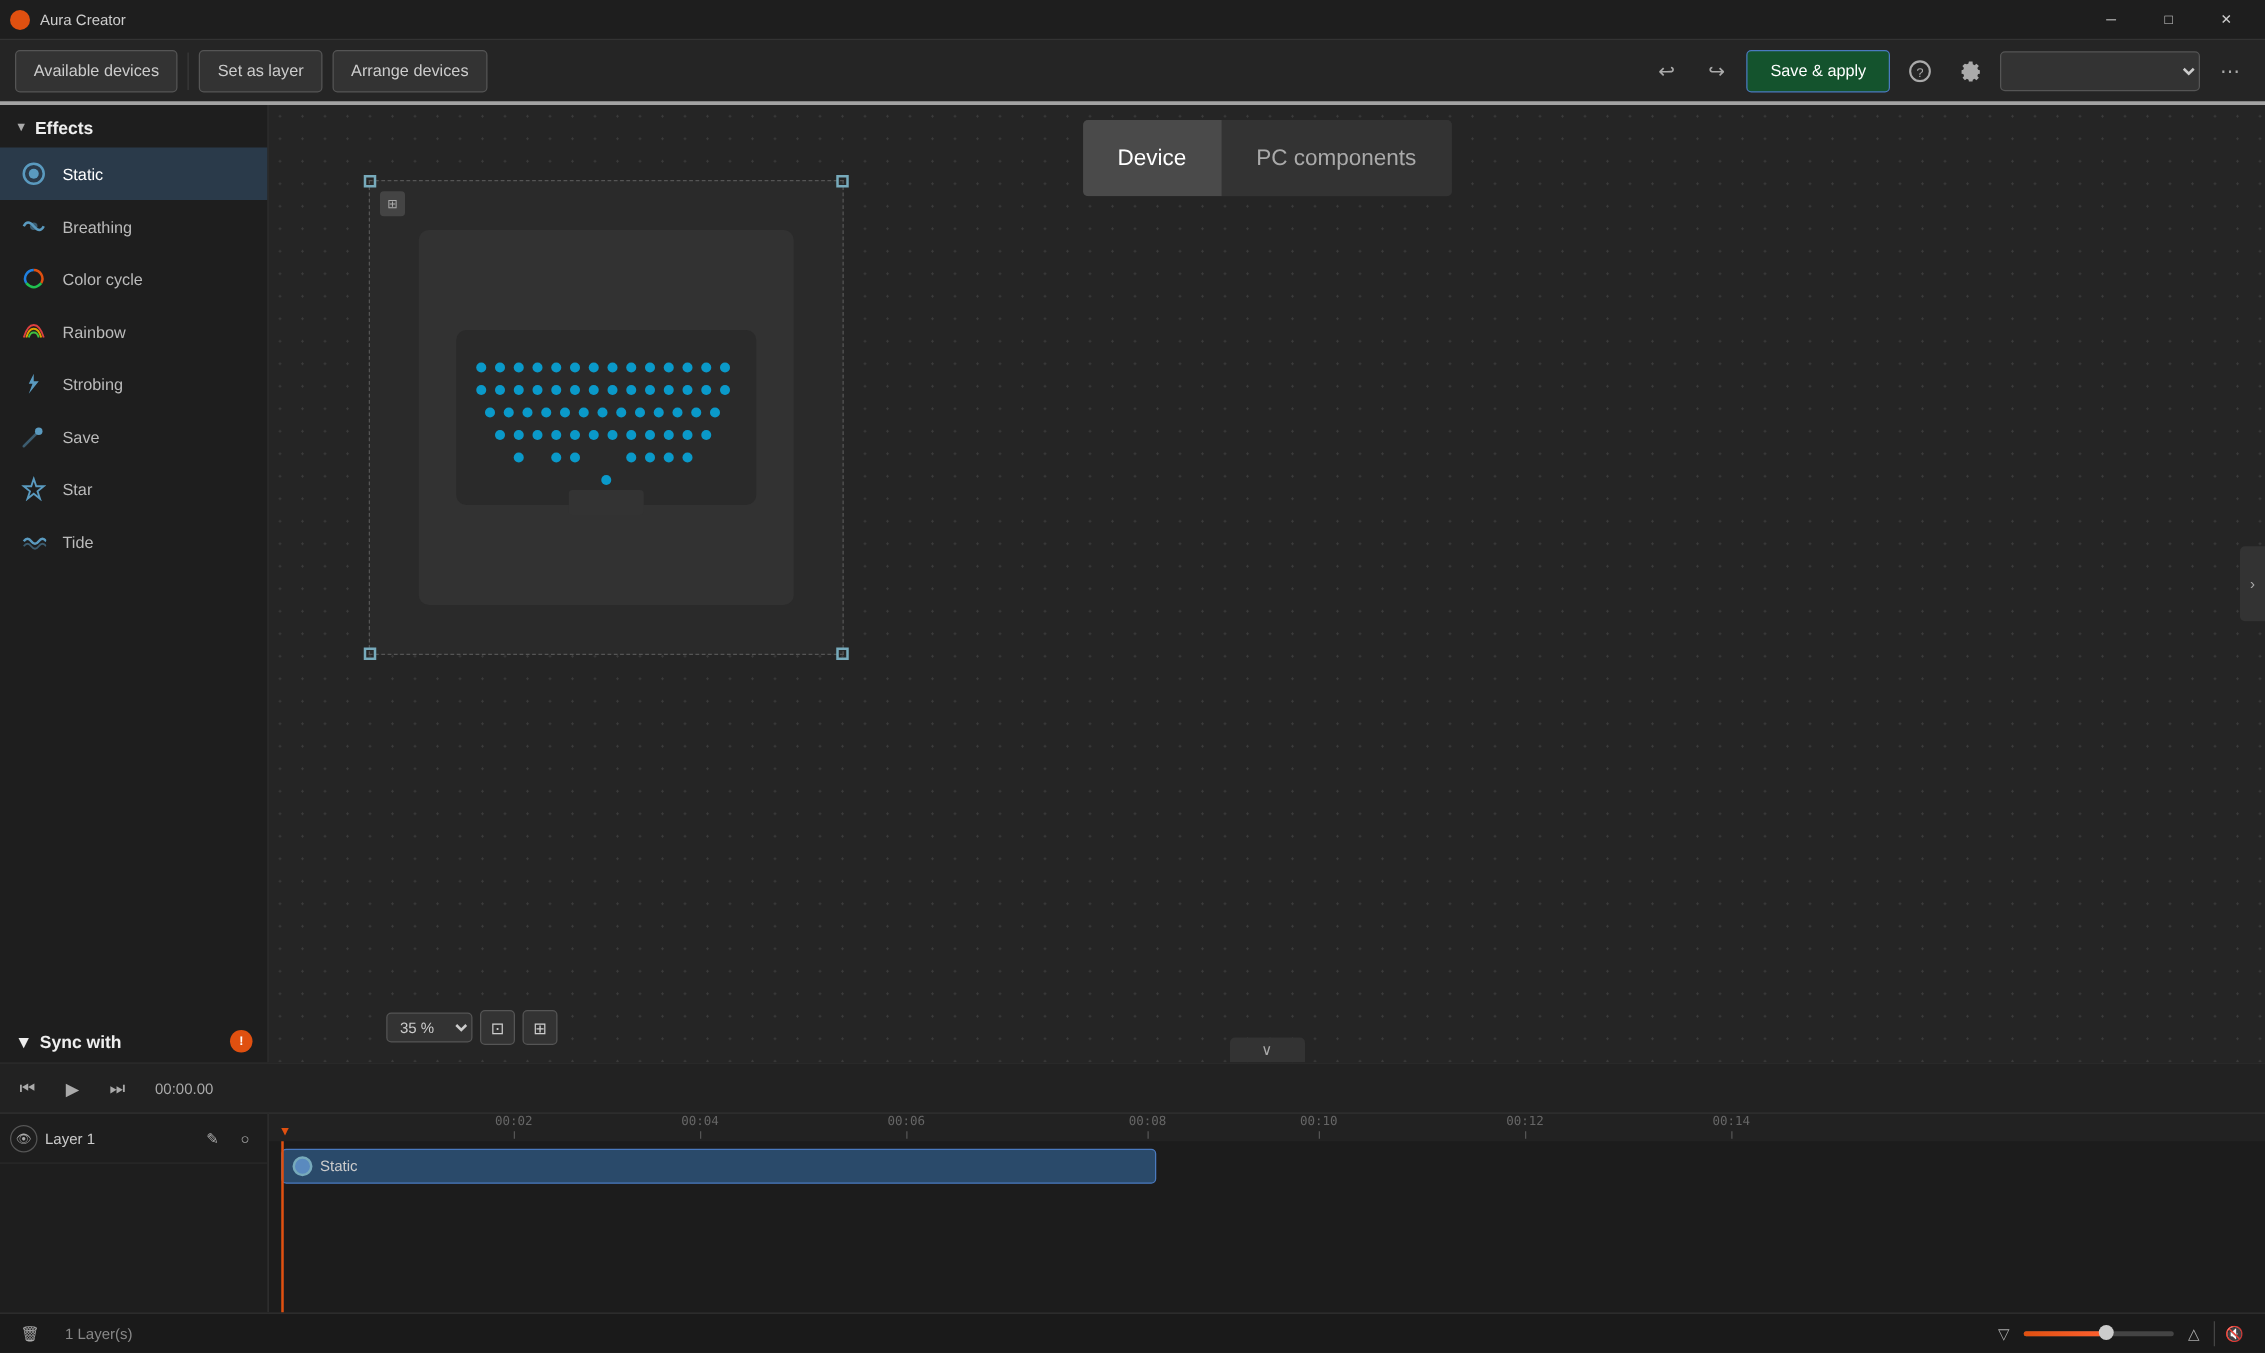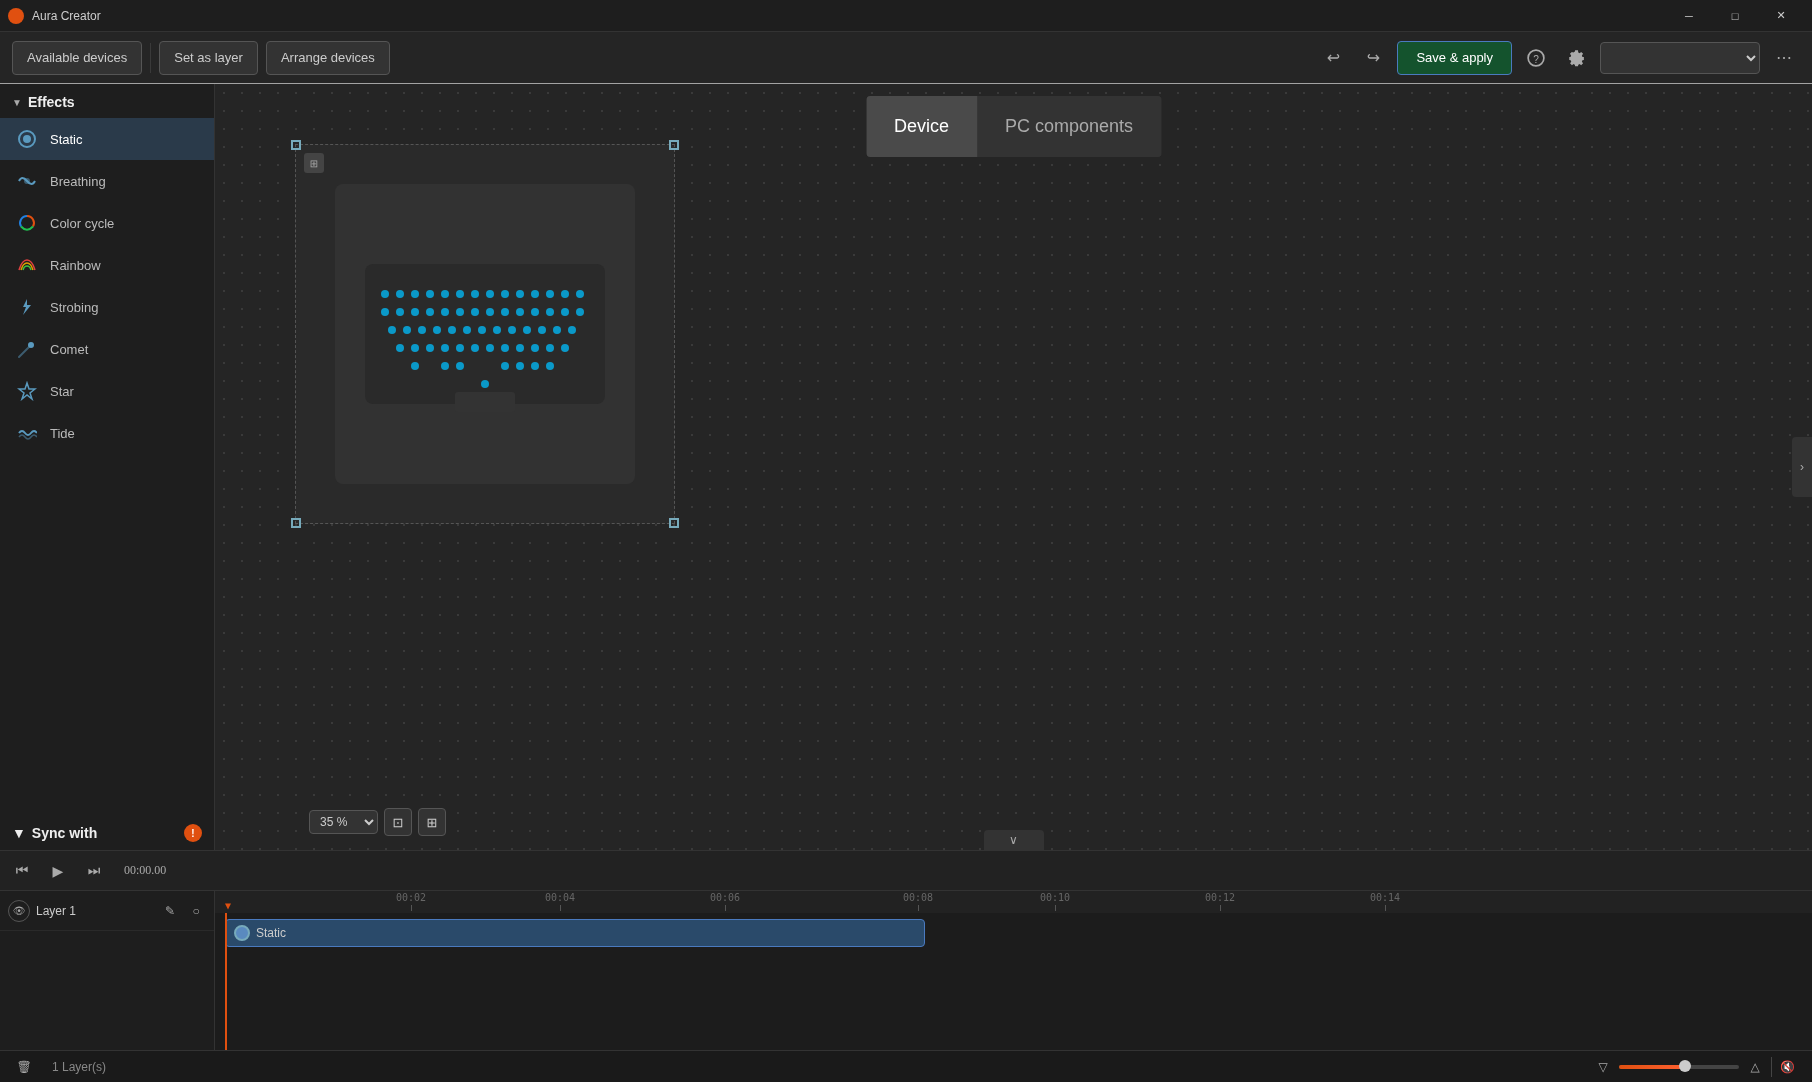--- a/index.html
+++ b/index.html
@@ -57,21 +57,21 @@
 
     
     .toolbar {
       background: #252525;
       height: 52px;
       display: flex;
       align-items: center;
       padding: 0 12px;
       gap: 8px;
       flex-shrink: 0;
-      border-bottom: 1px solid #a3a3a3;
+      border-bottom: 3px solid #a3a3a3;
     }
     .toolbar-btn {
       background: #333;
       border: 1px solid #555;
       color: #ccc;
       padding: 6px 14px;
       border-radius: 4px;
       cursor: pointer;
       font-size: 13px;
       height: 34px;
@@ -391,21 +391,21 @@
       height: 28px;
       display: flex;
       align-items: center;
       justify-content: center;
       font-size: 14px;
       border-radius: 3px;
     }
     .tl-time {
       font-size: 12px;
       color: #aaa;
-      font-family: Liberation Serif, serif;
+      font-family: Liberation Sans, sans-serif;
       margin-left: 8px;
     }
 
     .timeline-content {
       display: flex;
       flex: 1;
       overflow: hidden;
     }
 
     .timeline-sidebar {
@@ -711,21 +711,21 @@
       <span class="sidebar-item-label">Strobing</span>
     </div>
 
     <div class="sidebar-item">
       <div class="sidebar-item-icon">
         <svg width="20" height="20" viewBox="0 0 20 20">
           <circle cx="14" cy="6" r="3" fill="#5a9abf"></circle>
           <path d="M2 18 Q8 12 14 6" stroke="#5a9abf" stroke-width="2" fill="none" stroke-linecap="round" opacity="0.5"></path>
         </svg>
       </div>
-      <span class="sidebar-item-label">Comet</span>
+      <span class="sidebar-item-label">Save</span>
     </div>
 
     <div class="sidebar-item">
       <div class="sidebar-item-icon">
         <svg width="20" height="20" viewBox="0 0 20 20">
           <polygon points="10,2 12,8 18,8 13,12 15,18 10,14 5,18 7,12 2,8 8,8" fill="none" stroke="#5a9abf" stroke-width="1.5"></polygon>
         </svg>
       </div>
       <span class="sidebar-item-label">Star</span>
     </div>

